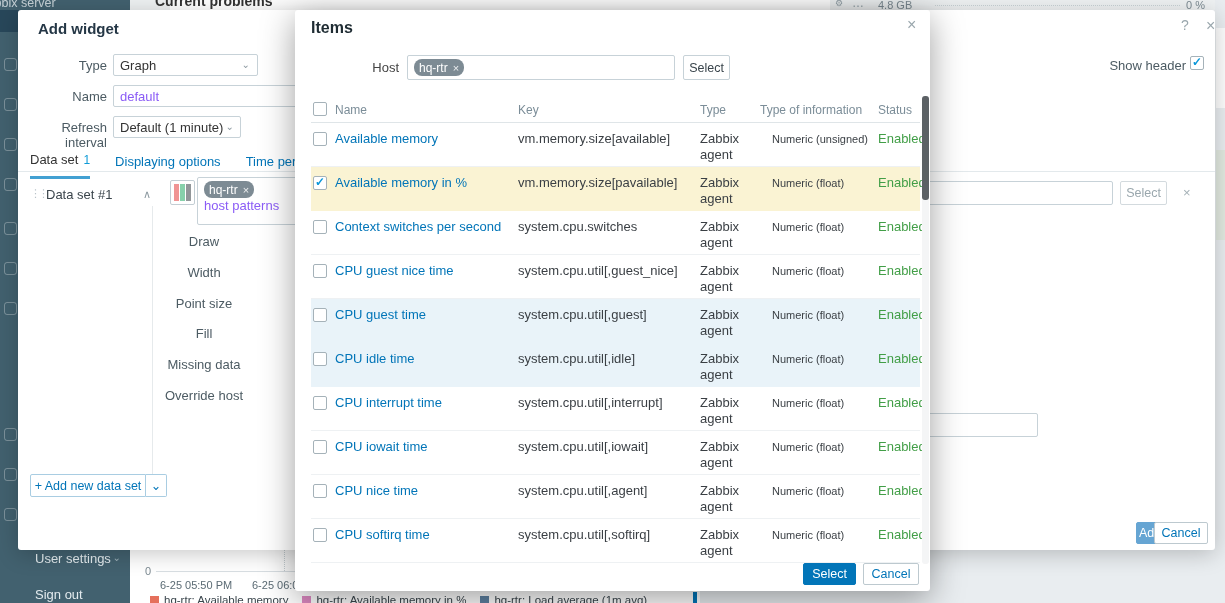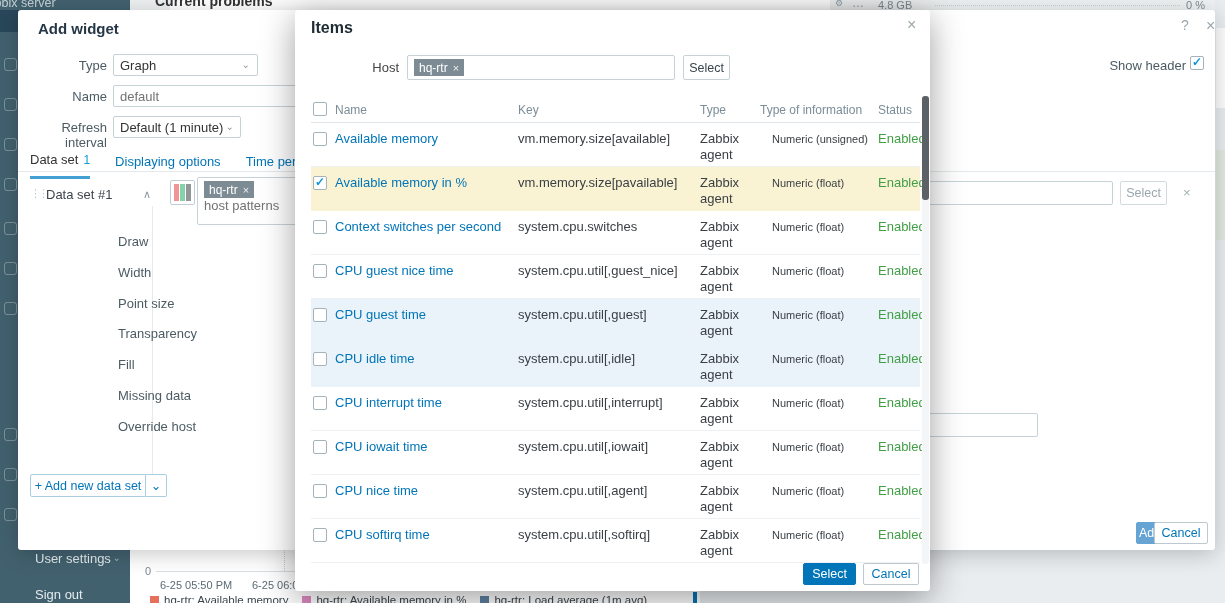--- a/index.html
+++ b/index.html
@@ -7,25 +7,25 @@
   body{font-family:"Liberation Sans",sans-serif;font-size:13px;background:#e9edf0;position:relative;color:#333}
   .abs{position:absolute}
   
   .btn{display:flex;align-items:center;justify-content:center;border-radius:2px;font-size:12.5px;cursor:pointer}
   .btn-primary{background:#0275b8;color:#fff;border:1px solid #0275b8}
   .btn-lightblue{background:#66a5d3;color:#fff;border:1px solid #66a5d3}
   .btn-outline{background:#fff;color:#0275b8;border:1px solid #bdc9cf}
   .btn-gray{background:#fff;color:#39444b;border:1px solid #c7d2d8}
   .btn-muted{background:#fff;color:#9aa7ad;border:1px solid #d3dade}
   .input{background:#fff;border:1px solid #c7d2d8;border-radius:2px;font-size:13px;color:#333;padding:2px 6px;display:flex;align-items:center}
-  .placeholder{color:#737373}
+  .placeholder{color:#8b5cf6}
   .chev{color:#8d9aa1;font-size:10px;line-height:1}
   .cb{width:14px;height:14px;border:1px solid #a5b2b9;border-radius:2px;background:#fff;position:relative;display:inline-block;flex:none}
   .cb.checked::after{content:"✓";position:absolute;left:1px;top:-2px;font-size:12px;font-weight:bold;color:#0a97d9}
-  .chip{background:#7d8b94;color:#fff;border-radius:0;font-size:12px;padding:0 5px;display:inline-flex;align-items:center;gap:5px;height:17px;white-space:nowrap}
+  .chip{background:#7d8b94;color:#fff;border-radius:8px;font-size:12px;padding:0 5px;display:inline-flex;align-items:center;gap:5px;height:17px;white-space:nowrap}
   .chip .x{font-size:11px;opacity:.85;cursor:pointer}
   .link{color:#0275b8;text-decoration:none;cursor:pointer}
   
   #bg-top{left:130px;top:0;width:1095px;height:10px;background:#eef1f2;overflow:hidden;z-index:1}
   #bg-top .white{position:absolute;left:40px;top:0;width:660px;height:10px;background:#fff}
   #chart-strip{left:130px;top:550px;width:1095px;height:53px;z-index:1}
   #chart-widget{position:absolute;left:0;top:0;width:570px;height:53px;background:#fff;overflow:hidden}
   .legend-row{position:absolute;left:20px;top:44px;display:flex;gap:14px;align-items:center;white-space:nowrap}
   .legend-item{display:flex;align-items:center;gap:5px;font-size:11.5px;color:#3a454c}
   .legend-sq{width:9px;height:9px;flex:none}
@@ -39,21 +39,21 @@
   .side-item .chev{position:absolute;right:9px;color:#9fb2ba}
   
   #dlg{left:18px;top:10px;width:1197px;height:540px;background:#fff;border-radius:3px;box-shadow:0 4px 22px rgba(0,0,0,.22);z-index:3}
   #dlg .title{position:absolute;left:20px;top:10px;font-size:15px;font-weight:bold;color:#253746}
   .dlg-ico{position:absolute;top:7px;font-size:14px;color:#9aa7ad;cursor:pointer}
   .flabel{position:absolute;text-align:right;color:#4c5b63;font-size:13px}
   .tab{padding:6px 0 9px;font-size:13px;cursor:pointer;display:flex;gap:5px;align-items:center}
   .tab.active{border-bottom:3px solid #42a0d2;color:#333}
   .tab:not(.active){color:#0275b8}
   .tab-badge{color:#0f9bd7;font-size:12px}
-  .opt-label{height:30.8px;line-height:30.8px;text-align:left;color:#4c5b63;font-size:13px}
+  .opt-label{height:30.8px;line-height:30.8px;text-align:center;color:#4c5b63;font-size:13px}
   .swatch{position:absolute;left:152px;top:170px;width:25px;height:25px;border:1px solid #c3ced4;border-radius:2px;background:#fff;display:flex;gap:1px;padding:3px;cursor:pointer}
   .swatch i{flex:1}
   
   #modal{left:295px;top:10px;width:635px;height:581px;background:#fff;border-radius:3px;box-shadow:0 8px 34px rgba(0,0,0,.38);z-index:4}
   #modal .title{position:absolute;left:16px;top:9px;font-size:16px;font-weight:bold;color:#1f2c33}
   .thead{position:absolute;color:#7b8d98;font-size:12px;white-space:nowrap}
   .itrow{display:flex;width:609px;min-height:44px;border-bottom:1px solid #eef1f3;padding-top:8px;align-items:flex-start}
   .itrow.yellow{background:#faf3d3;border-bottom-color:#faf3d3}
   .itrow.blue{background:#e9f3f9;border-bottom-color:#e9f3f9}
   .c-cb{width:24px;padding-left:2px;padding-top:1px}
@@ -184,21 +184,20 @@
     <span class="chip">
       <span>hq-rtr</span>
       <span class="x">×</span>
     </span>
     <span class="placeholder" style="">host patterns</span>
   </div>
   <div class="abs" style="left:100px;top:217px;width:172px">
       <div class="opt-label">Draw</div>
       <div class="opt-label">Width</div>
       <div class="opt-label">Point size</div>
-      <div class="opt-label">Transparency</div>
       <div class="opt-label">Fill</div>
       <div class="opt-label">Missing data</div>
       <div class="opt-label">Override host</div>
     </div>
 
   <div class="input abs" style="left:682px;top:171px;width:413px;height:24px"></div>
   <div class="btn btn-muted abs" style="left:1102px;top:171px;width:47px;height:24px">Select</div>
   <div class="abs" style="left:1165px;top:175px;color:#a4b0b6;font-size:13px">×</div>
   <div class="input abs" style="left:682px;top:403px;width:338px;height:24px"></div>
 

